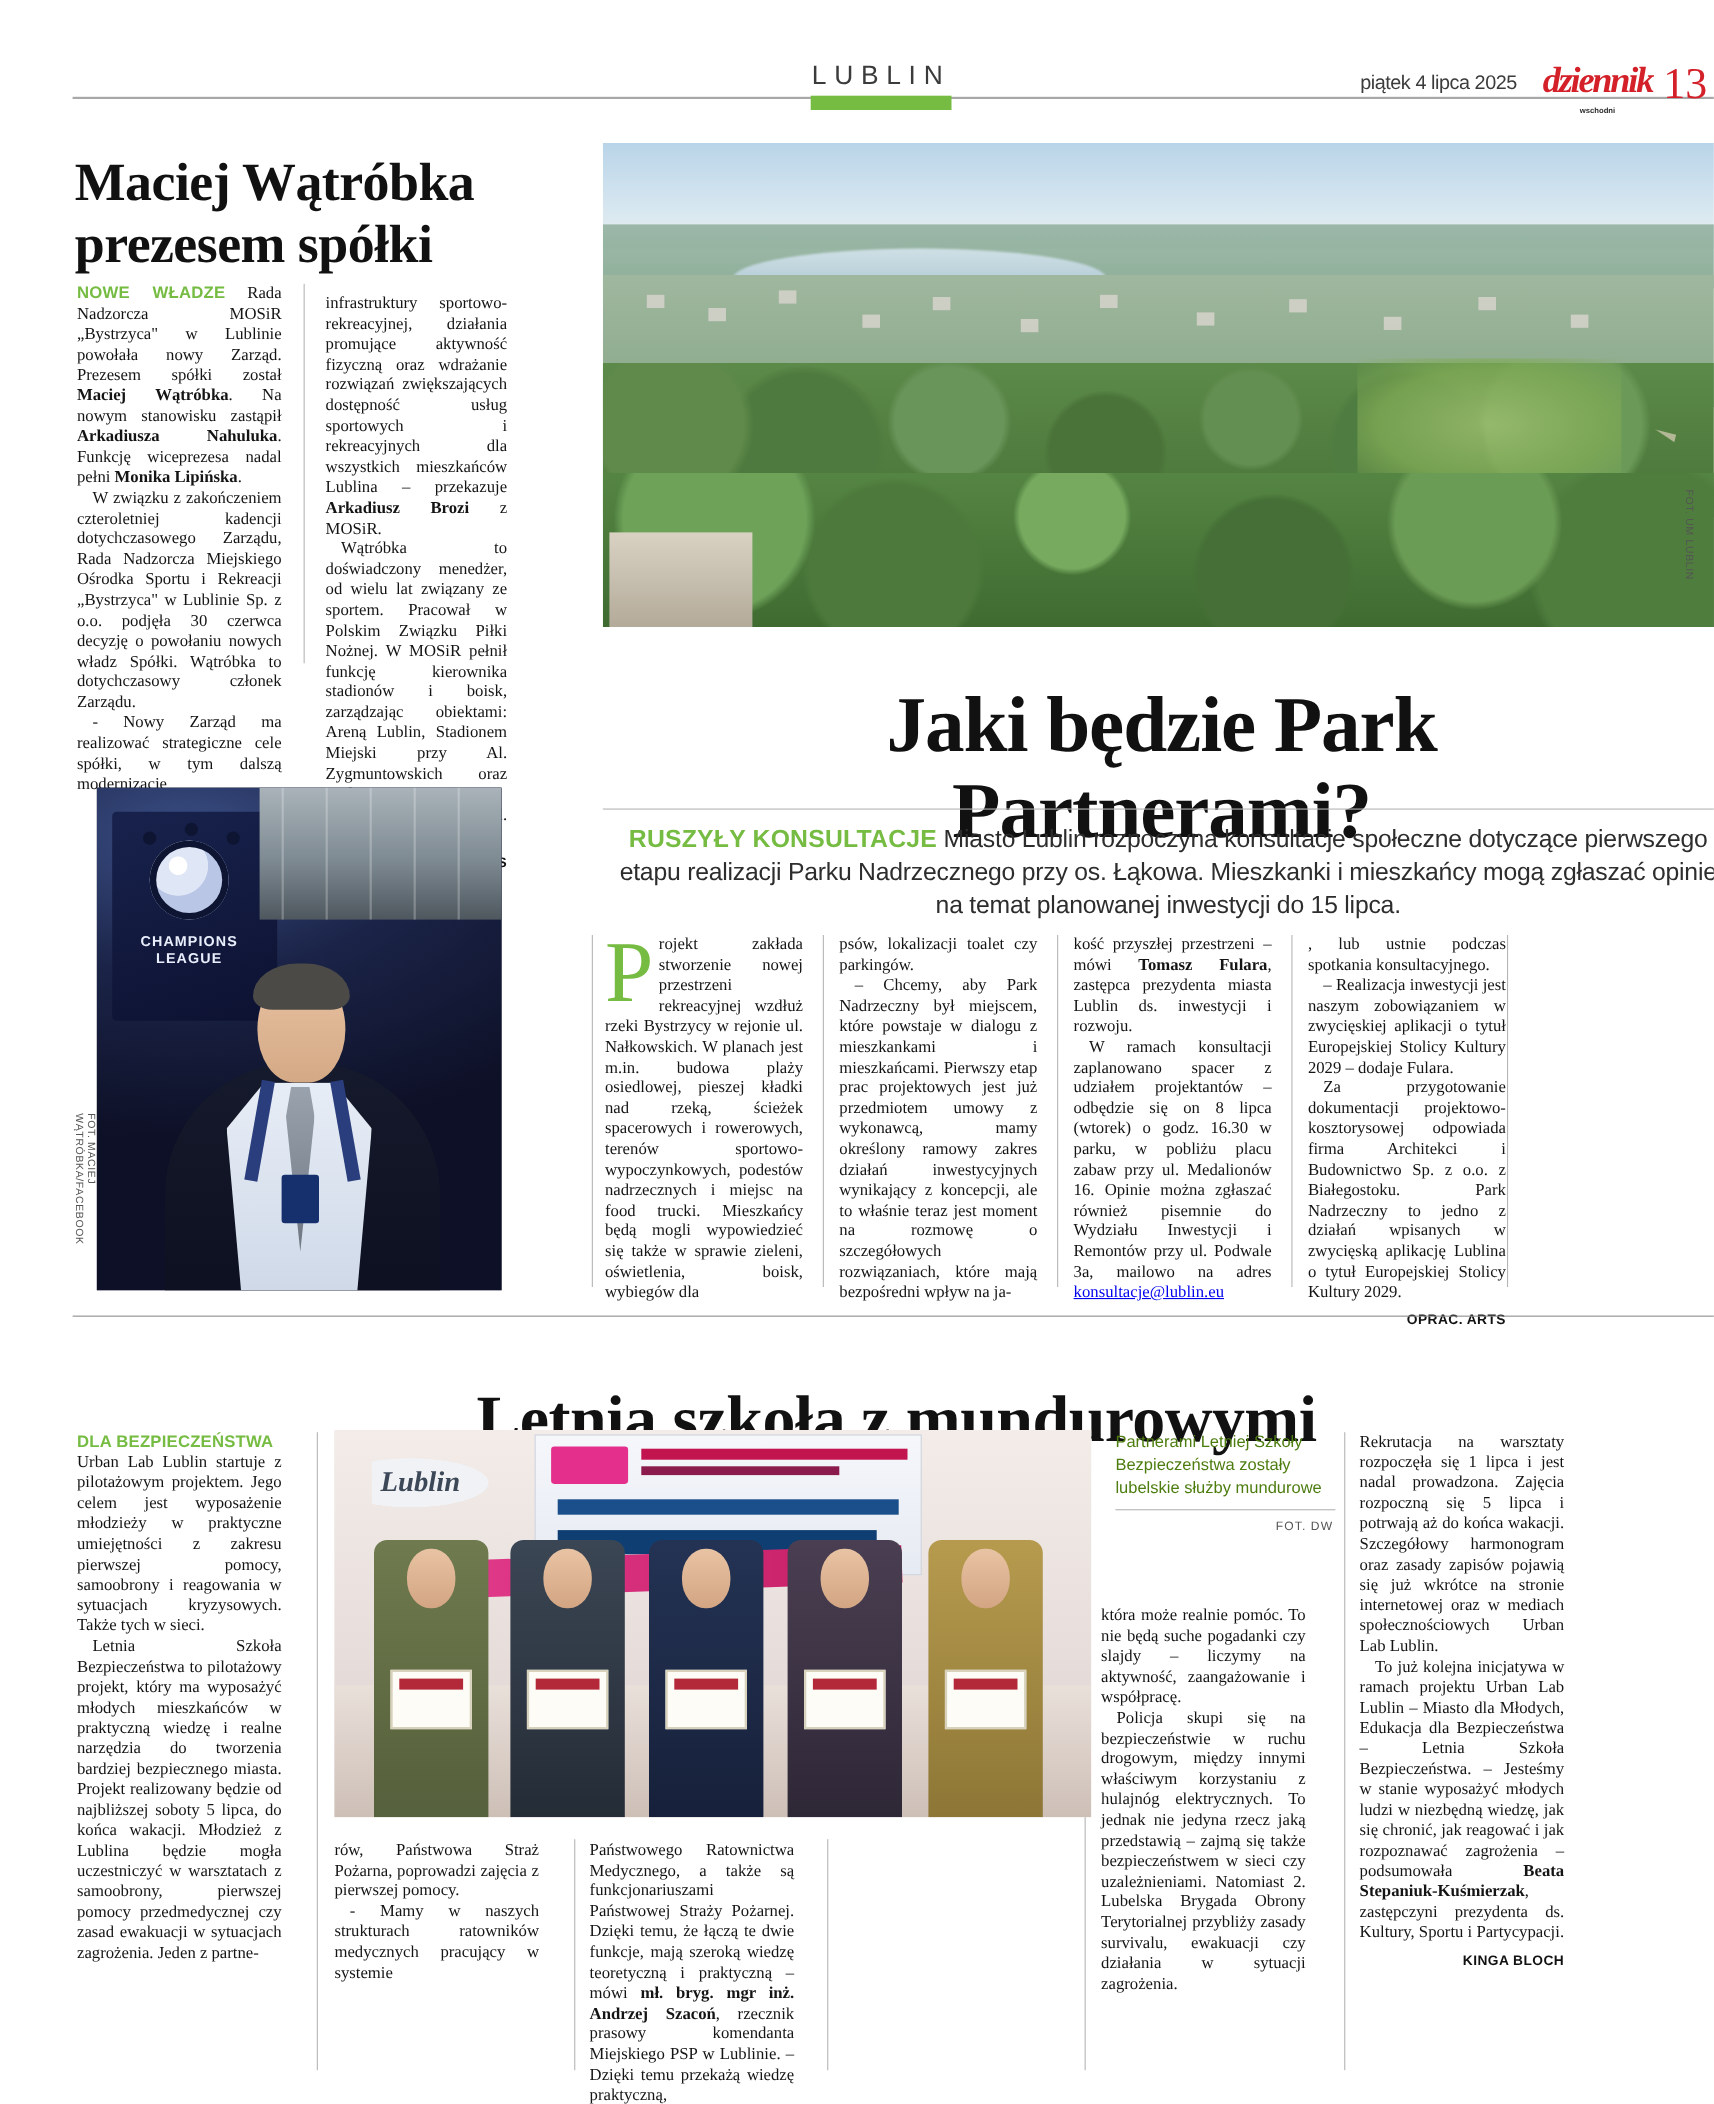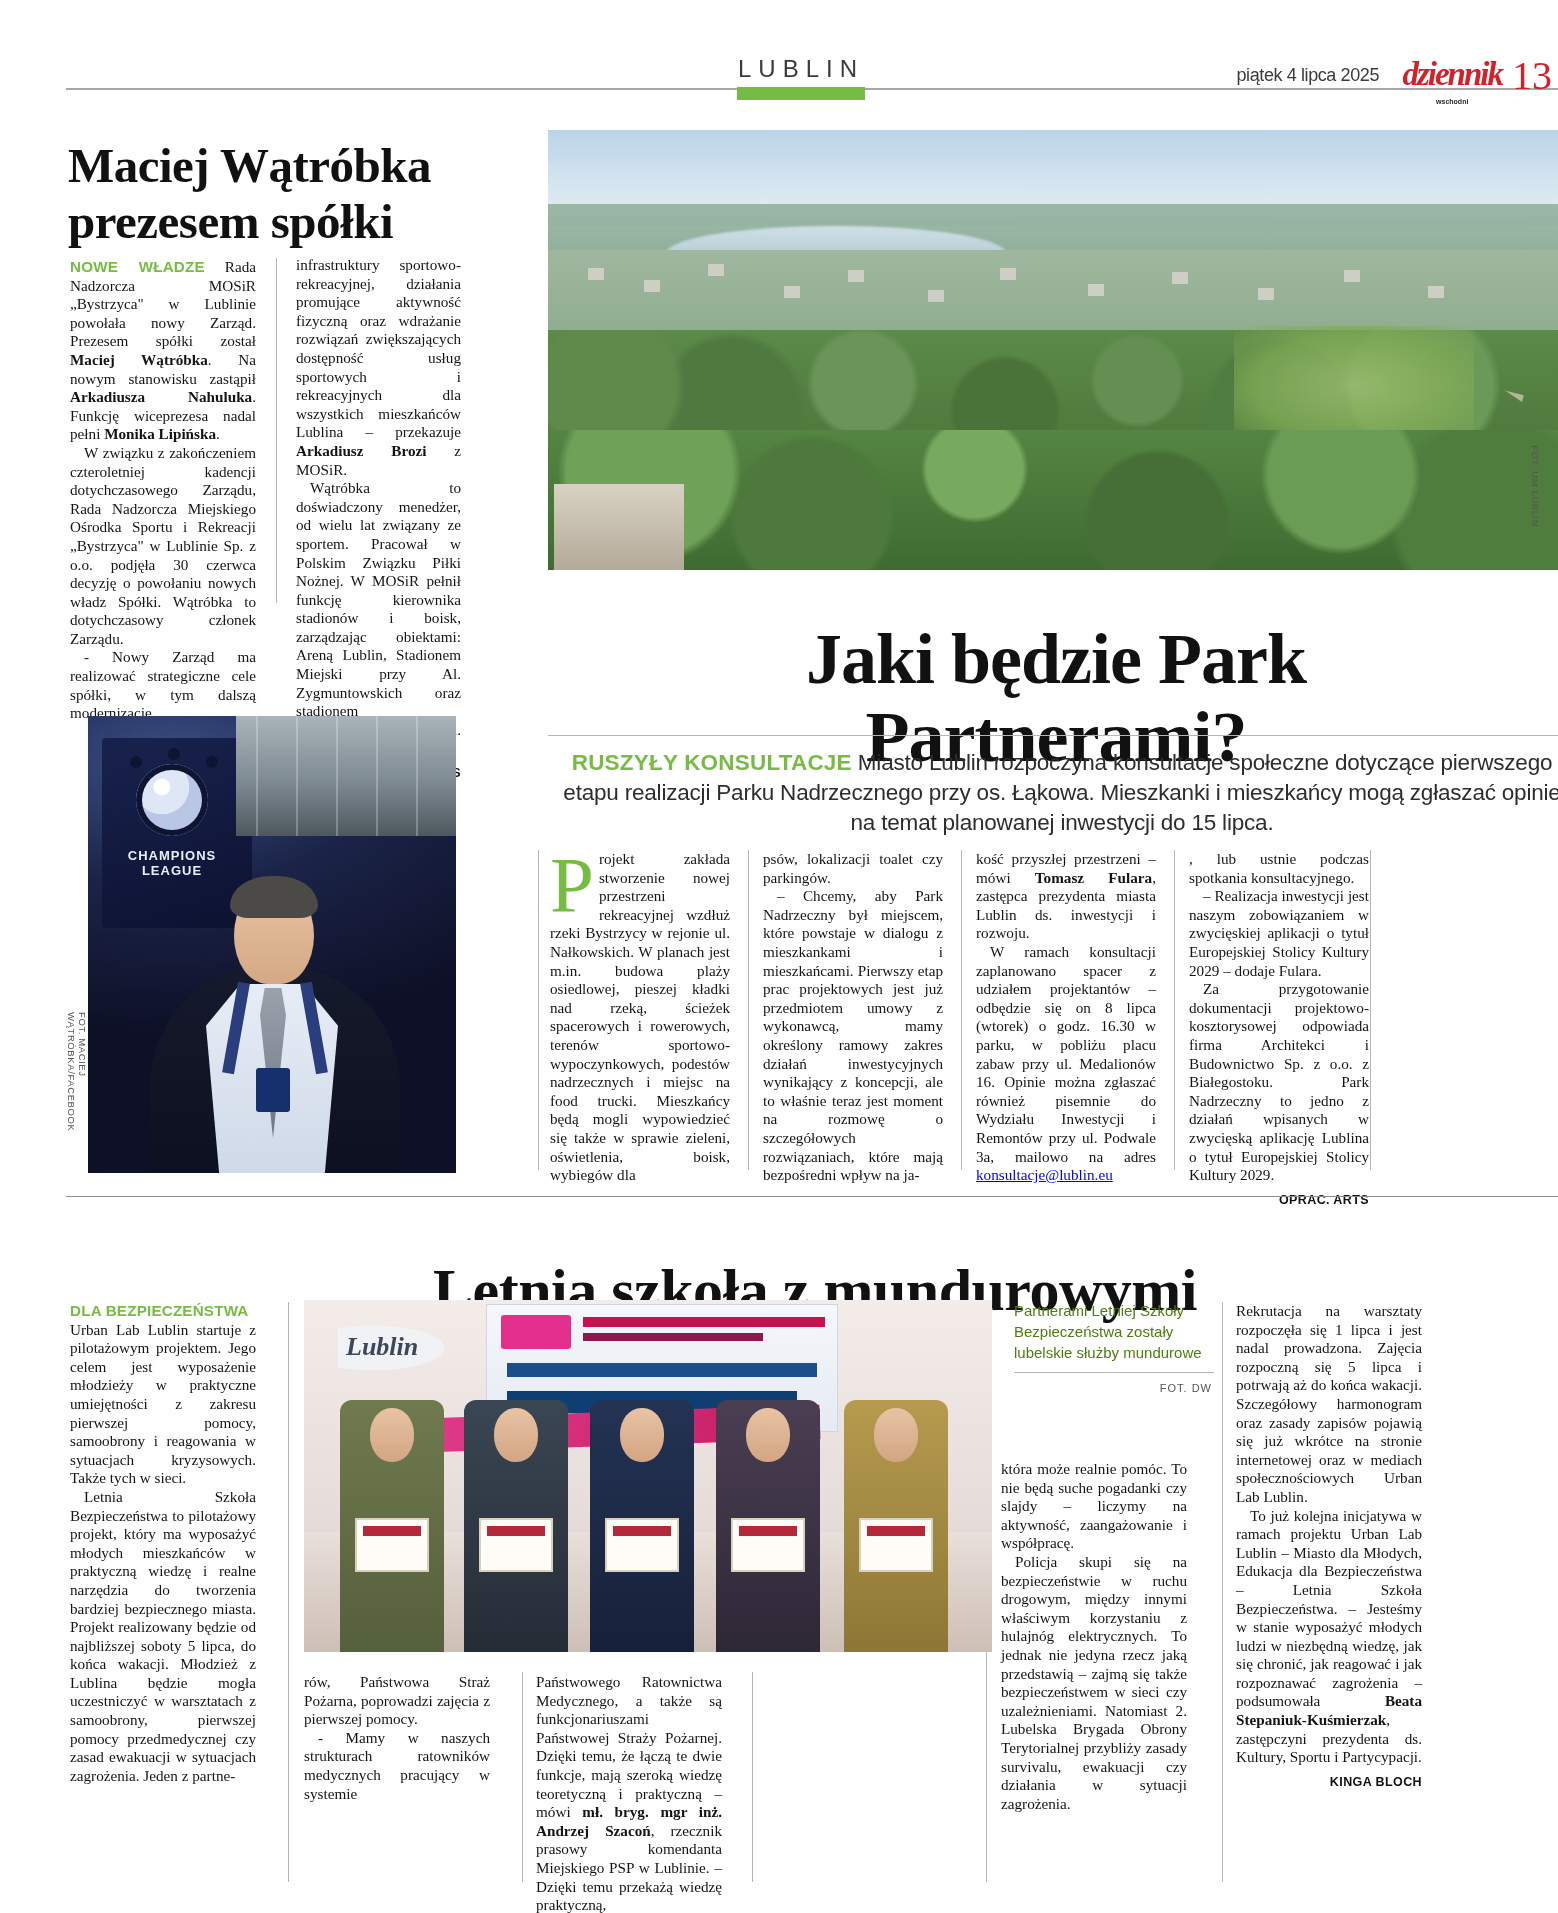--- a/index.html
+++ b/index.html
@@ -157,21 +157,21 @@
     letter-spacing: -0.5px;
     color: #111;
   }
   .a1-col1 {
     position: absolute;
     left: 34px; top: 258px;
     width: 186px;
   }
   .a1-col2 {
     position: absolute;
-    left: 260px; top: 256px;
+    left: 260px; top: 267px;
     width: 165px;
   }
   .a1-rule { left: 240px; top: 258px; height: 345px; }
 
   .a1-photo {
     position: absolute;
     left: 52px; top: 716px;
     width: 368px; height: 457px;
     overflow: hidden;
     background: #10142b;

